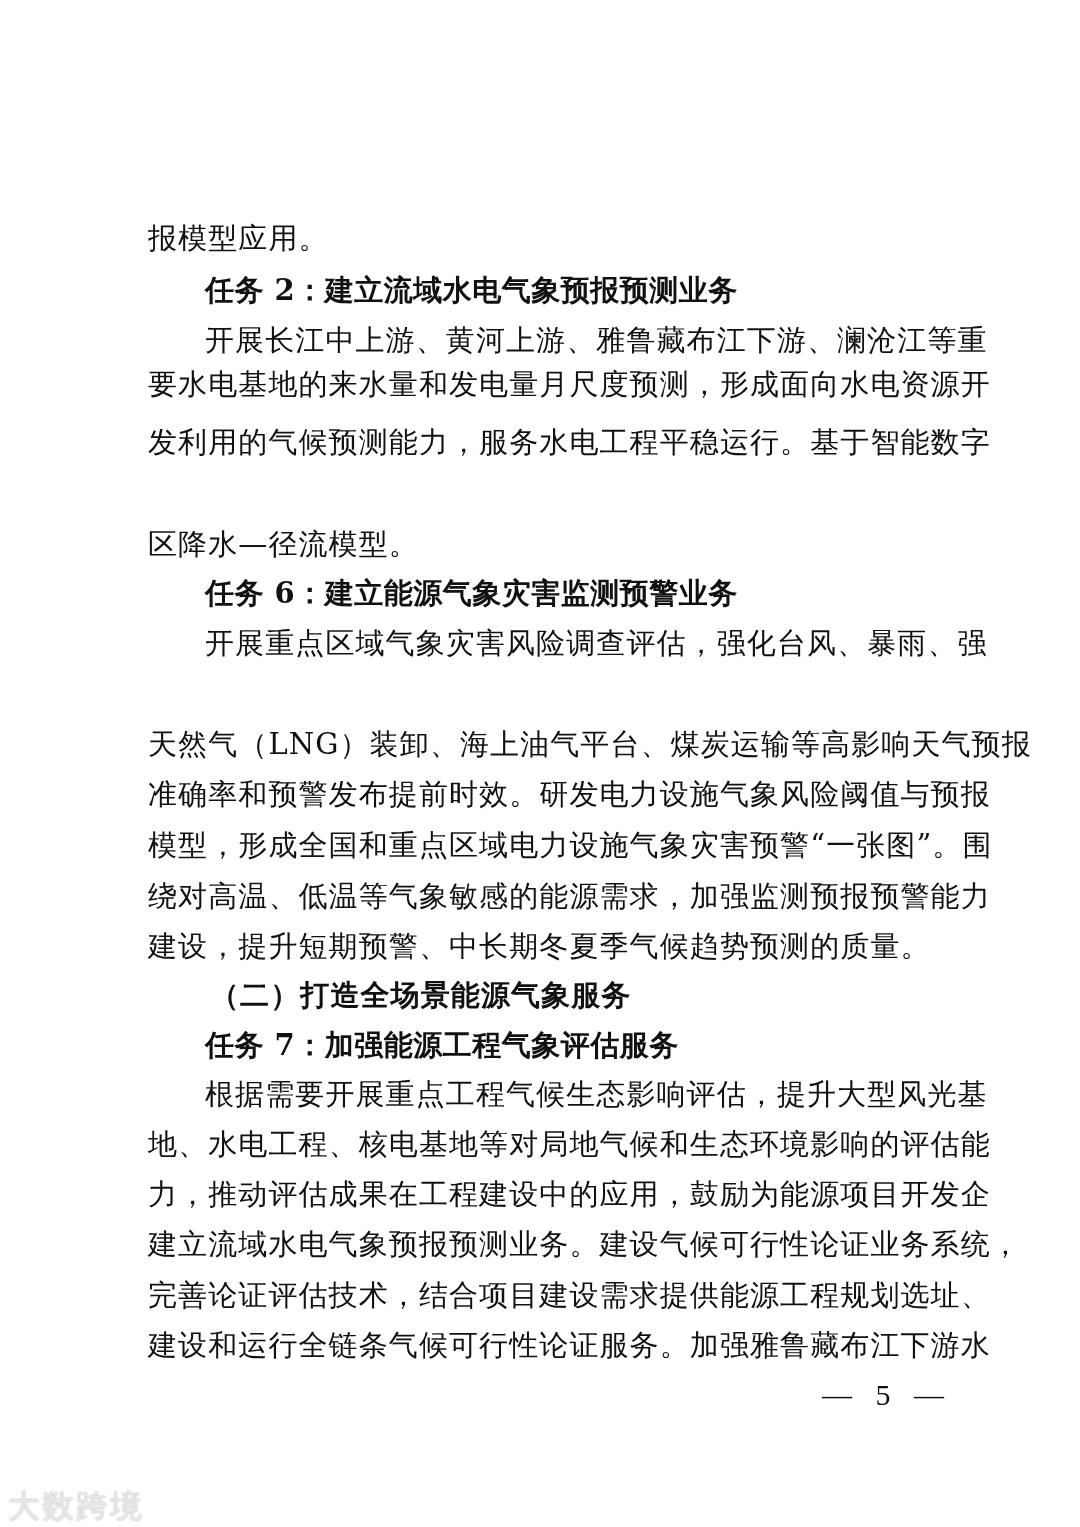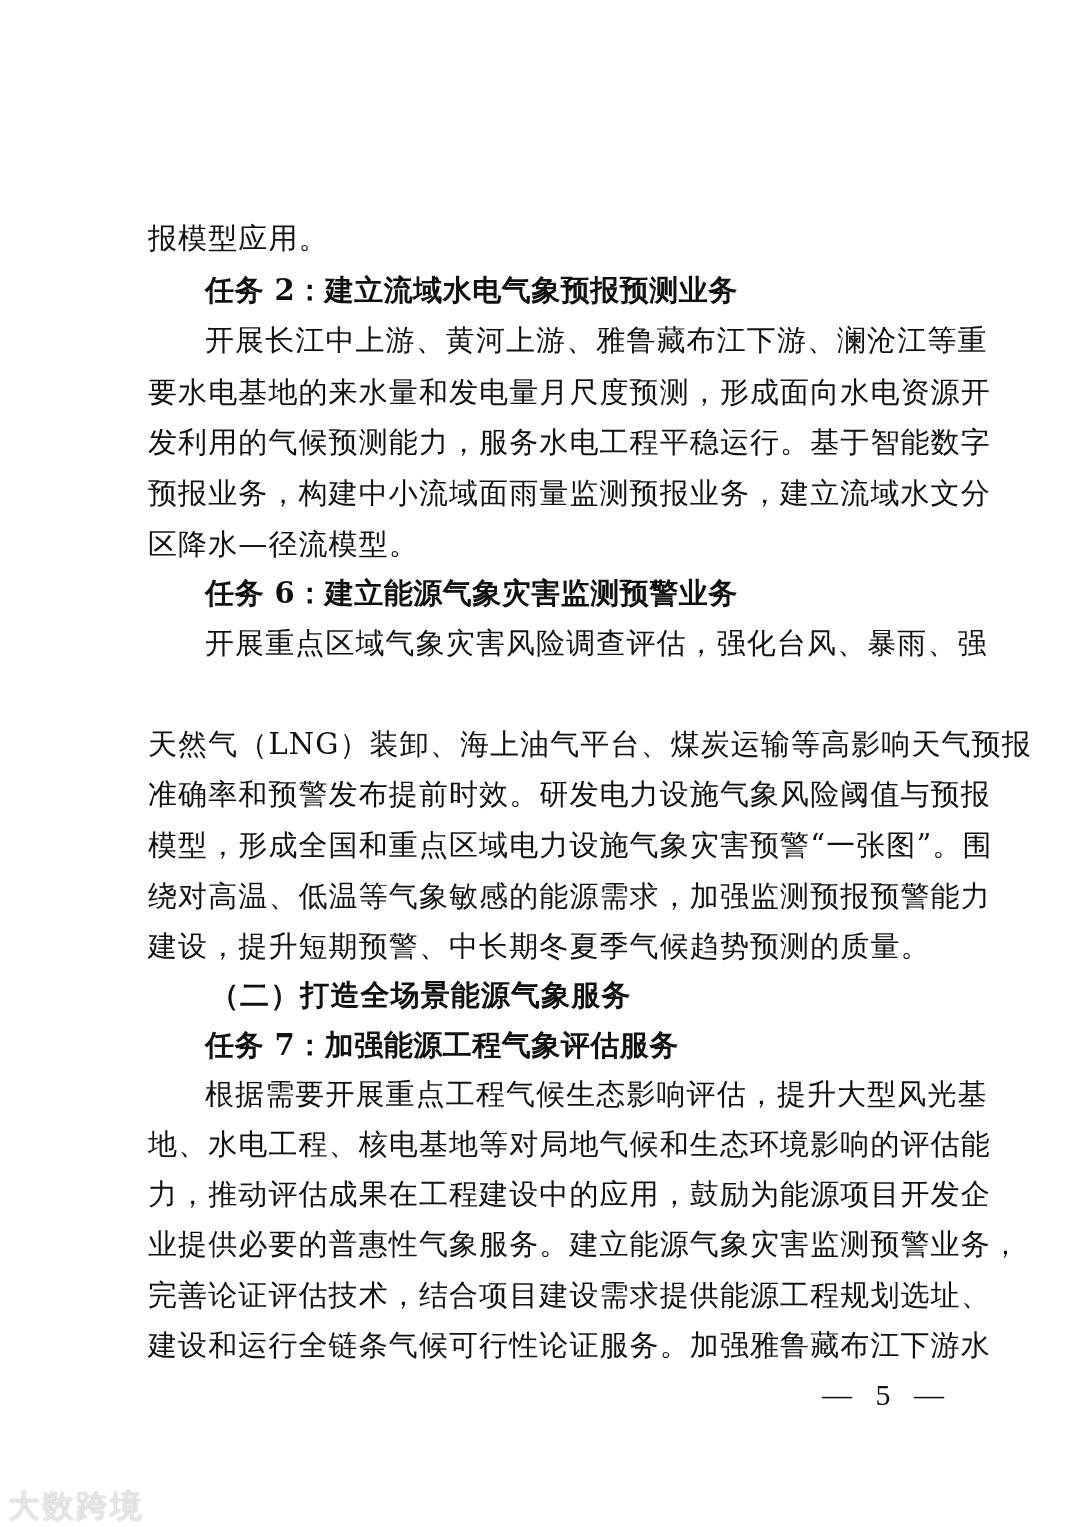--- a/index.html
+++ b/index.html
@@ -29,35 +29,34 @@
     text-shadow:0 0 2px #aaa;
   }
 </style>
 </head>
 <body>
 
 <div class="page">
   <div class="line" style="top:218px">报模型应用。</div>
   <div class="line indent heading" style="top:270px">任务 2：建立流域水电气象预报预测业务</div>
   <div class="line indent" style="top:320px">开展长江中上游、黄河上游、雅鲁藏布江下游、澜沧江等重</div>
-  <div class="line" style="top:372px">要水电基地的来水量和发电量月尺度预测，形成面向水电资源开</div>
+  <div class="line" style="top:364px">要水电基地的来水量和发电量月尺度预测，形成面向水电资源开</div>
   <div class="line" style="top:422px">发利用的气候预测能力，服务水电工程平稳运行。基于智能数字</div>
-  <div class="line" style="top:473px">预报业务，构建中小流域面雨量监测预报业务，建立流域水文分</div>
   <div class="line" style="top:524px">区降水—径流模型。</div>
   <div class="line indent heading" style="top:573px">任务 6：建立能源气象灾害监测预警业务</div>
   <div class="line indent" style="top:623px">开展重点区域气象灾害风险调查评估，强化台风、暴雨、强</div>
   <div class="line" style="top:724px">天然气（LNG）装卸、海上油气平台、煤炭运输等高影响天气预报</div>
   <div class="line" style="top:774px">准确率和预警发布提前时效。研发电力设施气象风险阈值与预报</div>
   <div class="line" style="top:825px">模型，形成全国和重点区域电力设施气象灾害预警“一张图”。围</div>
   <div class="line" style="top:876px">绕对高温、低温等气象敏感的能源需求，加强监测预报预警能力</div>
   <div class="line" style="top:926px">建设，提升短期预警、中长期冬夏季气候趋势预测的质量。</div>
   <div class="line section" style="top:975px">（二）打造全场景能源气象服务</div>
   <div class="line indent heading" style="top:1025px">任务 7：加强能源工程气象评估服务</div>
   <div class="line indent" style="top:1074px">根据需要开展重点工程气候生态影响评估，提升大型风光基</div>
   <div class="line" style="top:1124px">地、水电工程、核电基地等对局地气候和生态环境影响的评估能</div>
   <div class="line" style="top:1174px">力，推动评估成果在工程建设中的应用，鼓励为能源项目开发企</div>
-  <div class="line" style="top:1224px">业提供必要的普惠性气象服务。建立能源气象灾害监测预警业务，</div>
+  <div class="line" style="top:1224px">建立流域水电气象预报预测业务。建设气候可行性论证业务系统，</div>
   <div class="line" style="top:1275px">完善论证评估技术，结合项目建设需求提供能源工程规划选址、</div>
   <div class="line" style="top:1325px">建设和运行全链条气候可行性论证服务。加强雅鲁藏布江下游水</div>
 
   <div class="page-number">— 5 —</div>
   <div class="watermark">大数跨境</div>
 </div>
 
 </body></html>

